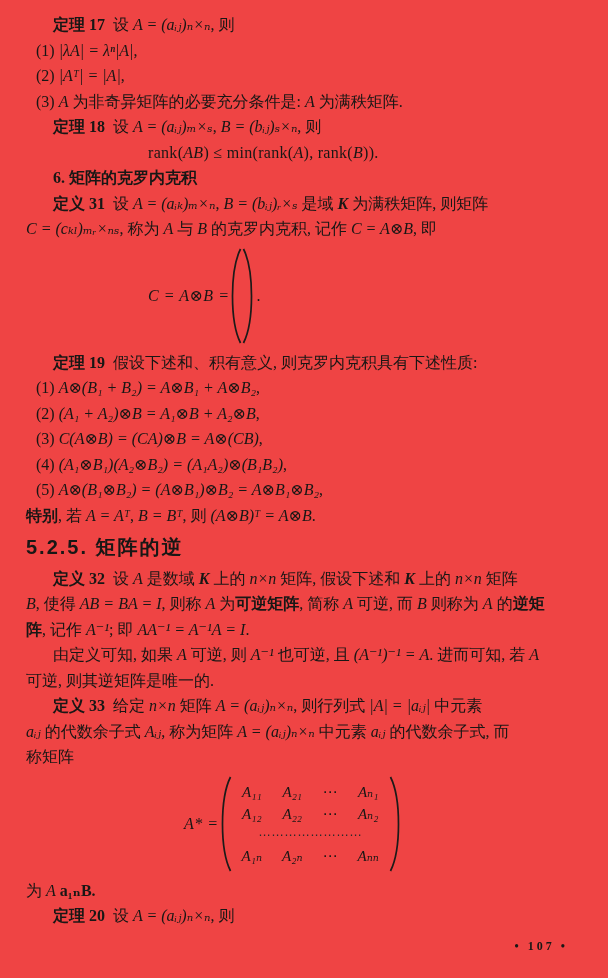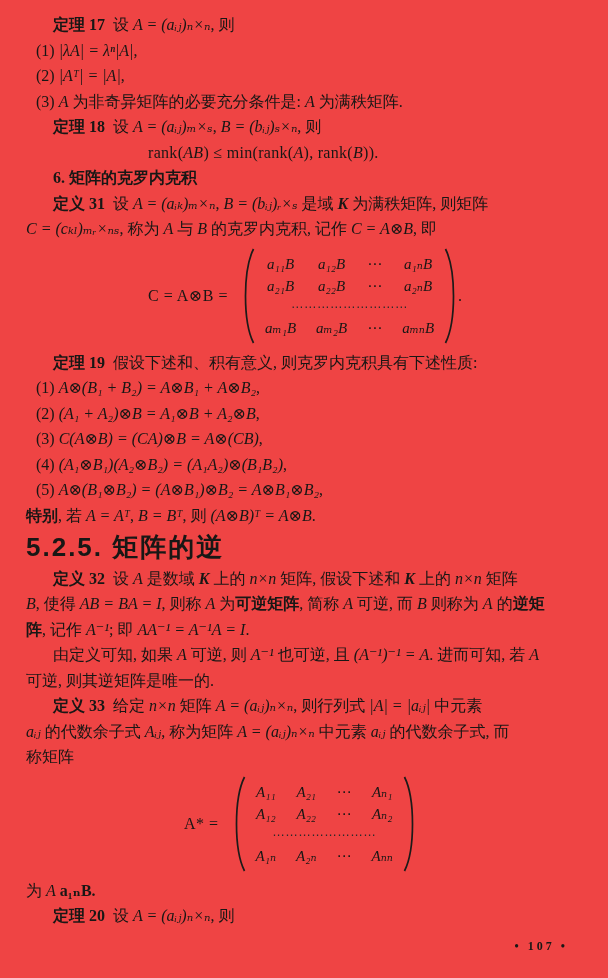--- a/index.html
+++ b/index.html
@@ -17,26 +17,26 @@
     font-size:16px;line-height:25.5px;
   }
   .line{white-space:pre;}
   .ind{text-indent:27px;}
   .itm{padding-left:10px;}
   .b{font-weight:700;}
   .m{font-style:italic;font-family:"Liberation Serif","DejaVu Serif","DejaVu Sans",serif;}
   .mb{font-style:italic;font-weight:700;}
   .rank{padding-left:122px;letter-spacing:.3px;}
   .sec-heading{
-    font-size:26px;font-weight:700;letter-spacing:2px;
+    font-size:20px;font-weight:700;letter-spacing:2px;
     margin:7px 0 5px 0;
     font-family:"Liberation Sans","DejaVu Sans",sans-serif;
   }
   .mat-line{display:flex;align-items:center;margin:5px 0;}
-  .mat-label{margin-right:15px;letter-spacing:.5px;}
+  .mat-label{font-style:italic;margin-right:1px;letter-spacing:.5px;}
   .paren{display:inline-block;line-height:0;}
   .mat{border-collapse:collapse;}
   .mat td{
     padding:1px 10px;text-align:center;
     font-style:italic;font-size:15px;line-height:20px;
     font-family:"Liberation Serif","DejaVu Serif","DejaVu Sans",serif;
   }
   .mat tr.dots td{font-style:normal;font-size:12px;letter-spacing:1px;padding:0 4px;color:#2a2a2a;}
   .after-mark{font-size:16px;margin-left:2px;}
   .page-num{
@@ -67,45 +67,20 @@
 
     <div class="line ind"><span class="b">定义 31</span><span>  设 </span><span class="m">A = (aᵢₖ)ₘ×ₙ</span><span>, </span><span class="m">B = (bᵢⱼ)ᵣ×ₛ</span><span> 是域 </span><span class="mb">K</span><span> 为满秩矩阵, 则矩阵</span></div>
 
     <div class="line"><span class="m">C = (cₖₗ)ₘᵣ×ₙₛ</span><span>, 称为 </span><span class="m">A</span><span> 与 </span><span class="m">B</span><span> 的克罗内克积, 记作 </span><span class="m">C = A⊗B</span><span>, 即</span></div>
 
     <div class="mat-line" style="margin-left:122px">
       <span class="mat-label">C = A⊗B =</span>
       <span class="paren"><svg width="12" height="98" viewBox="0 0 12 98">
             <path d="M10.5 2 Q2.5 18 2.5 49 Q2.5 80 10.5 96" stroke="#1c1b19" stroke-width="1.7" fill="none"></path>
           </svg></span>
-      <table class="mat">
-        <tbody>
-            <tr>
-              <td>a₁₁B</td>
-              <td>a₁₂B</td>
-              <td>⋯</td>
-              <td>a₁ₙB</td>
-            </tr>
-        <tr>
-              <td>a₂₁B</td>
-              <td>a₂₂B</td>
-              <td>⋯</td>
-              <td>a₂ₙB</td>
-            </tr>
-        <tr class="dots">
-              <td colspan="4">⋯⋯⋯⋯⋯⋯⋯⋯⋯</td>
-            </tr>
-        <tr>
-              <td>aₘ₁B</td>
-              <td>aₘ₂B</td>
-              <td>⋯</td>
-              <td>aₘₙB</td>
-            </tr>
-      </tbody>
-        </table>
       <span class="paren"><svg width="12" height="98" viewBox="0 0 12 98">
             <path d="M1.5 2 Q9.5 18 9.5 49 Q9.5 80 1.5 96" stroke="#1c1b19" stroke-width="1.7" fill="none"></path>
           </svg></span>
       <span class="after-mark">.</span>
     </div>
 
     <div class="line ind"><span class="b">定理 19</span><span>  假设下述和、积有意义, 则克罗内克积具有下述性质:</span></div>
 
     <div class="line itm"><span>(1) </span><span class="m">A⊗(B₁ + B₂) = A⊗B₁ + A⊗B₂</span><span>,</span></div>
 

